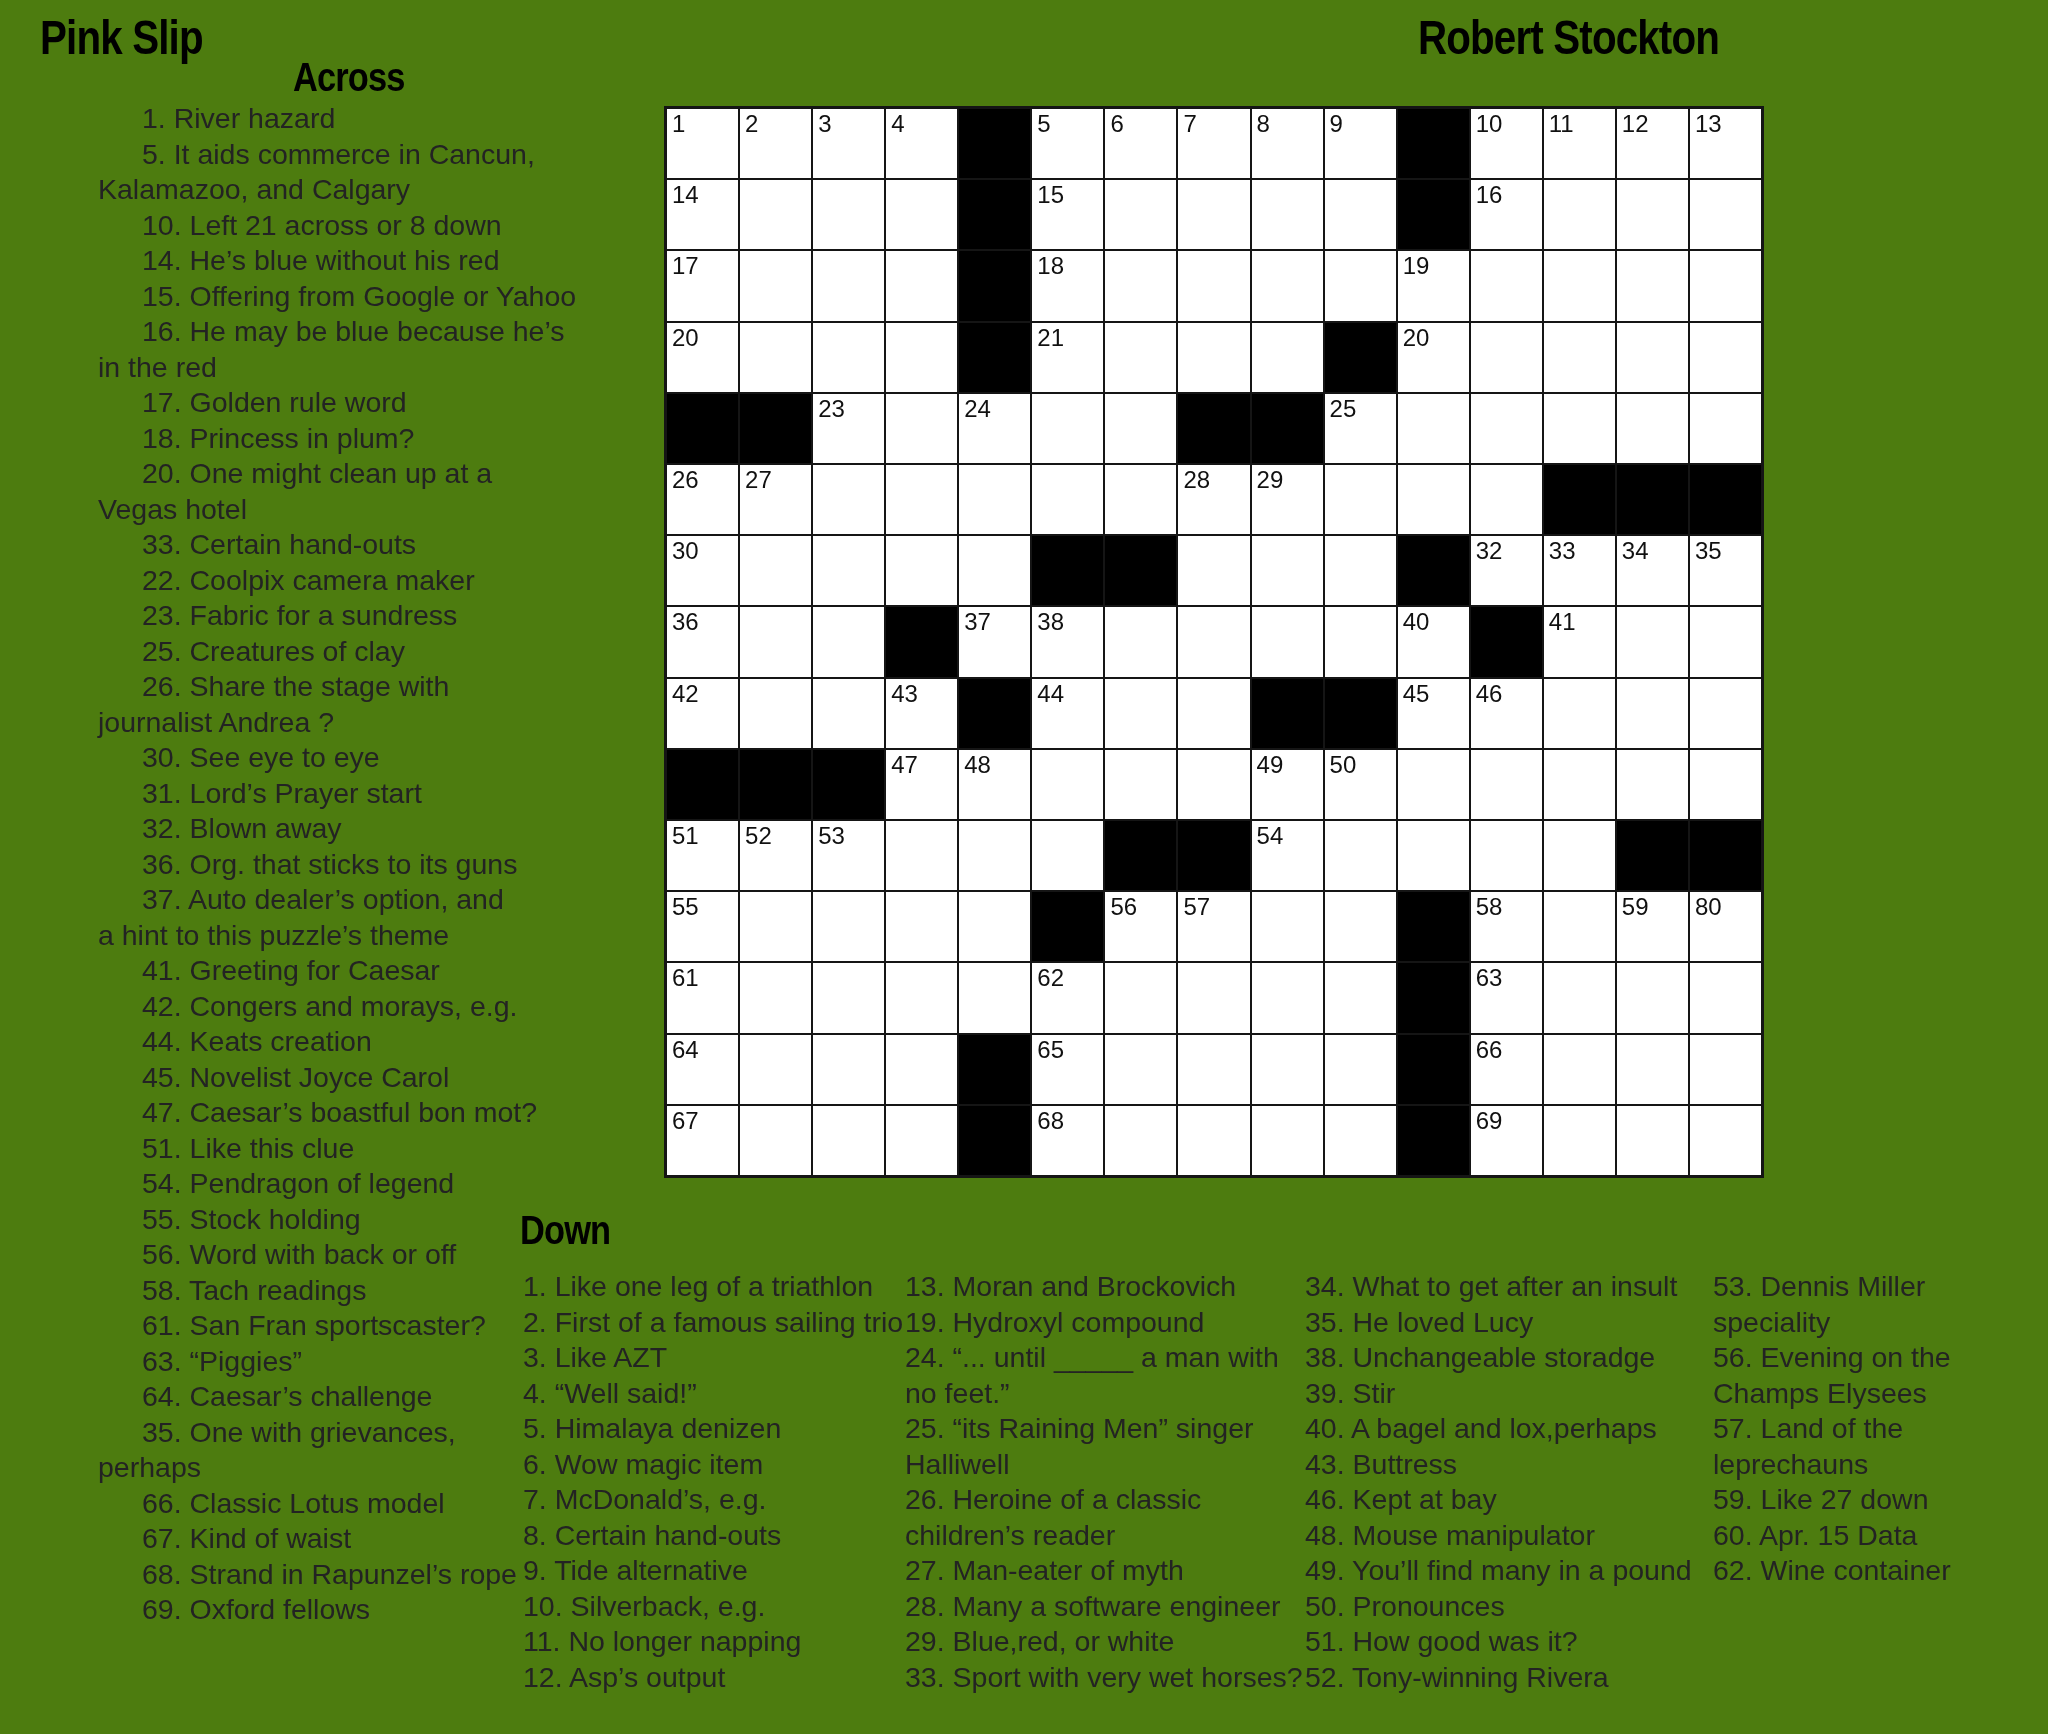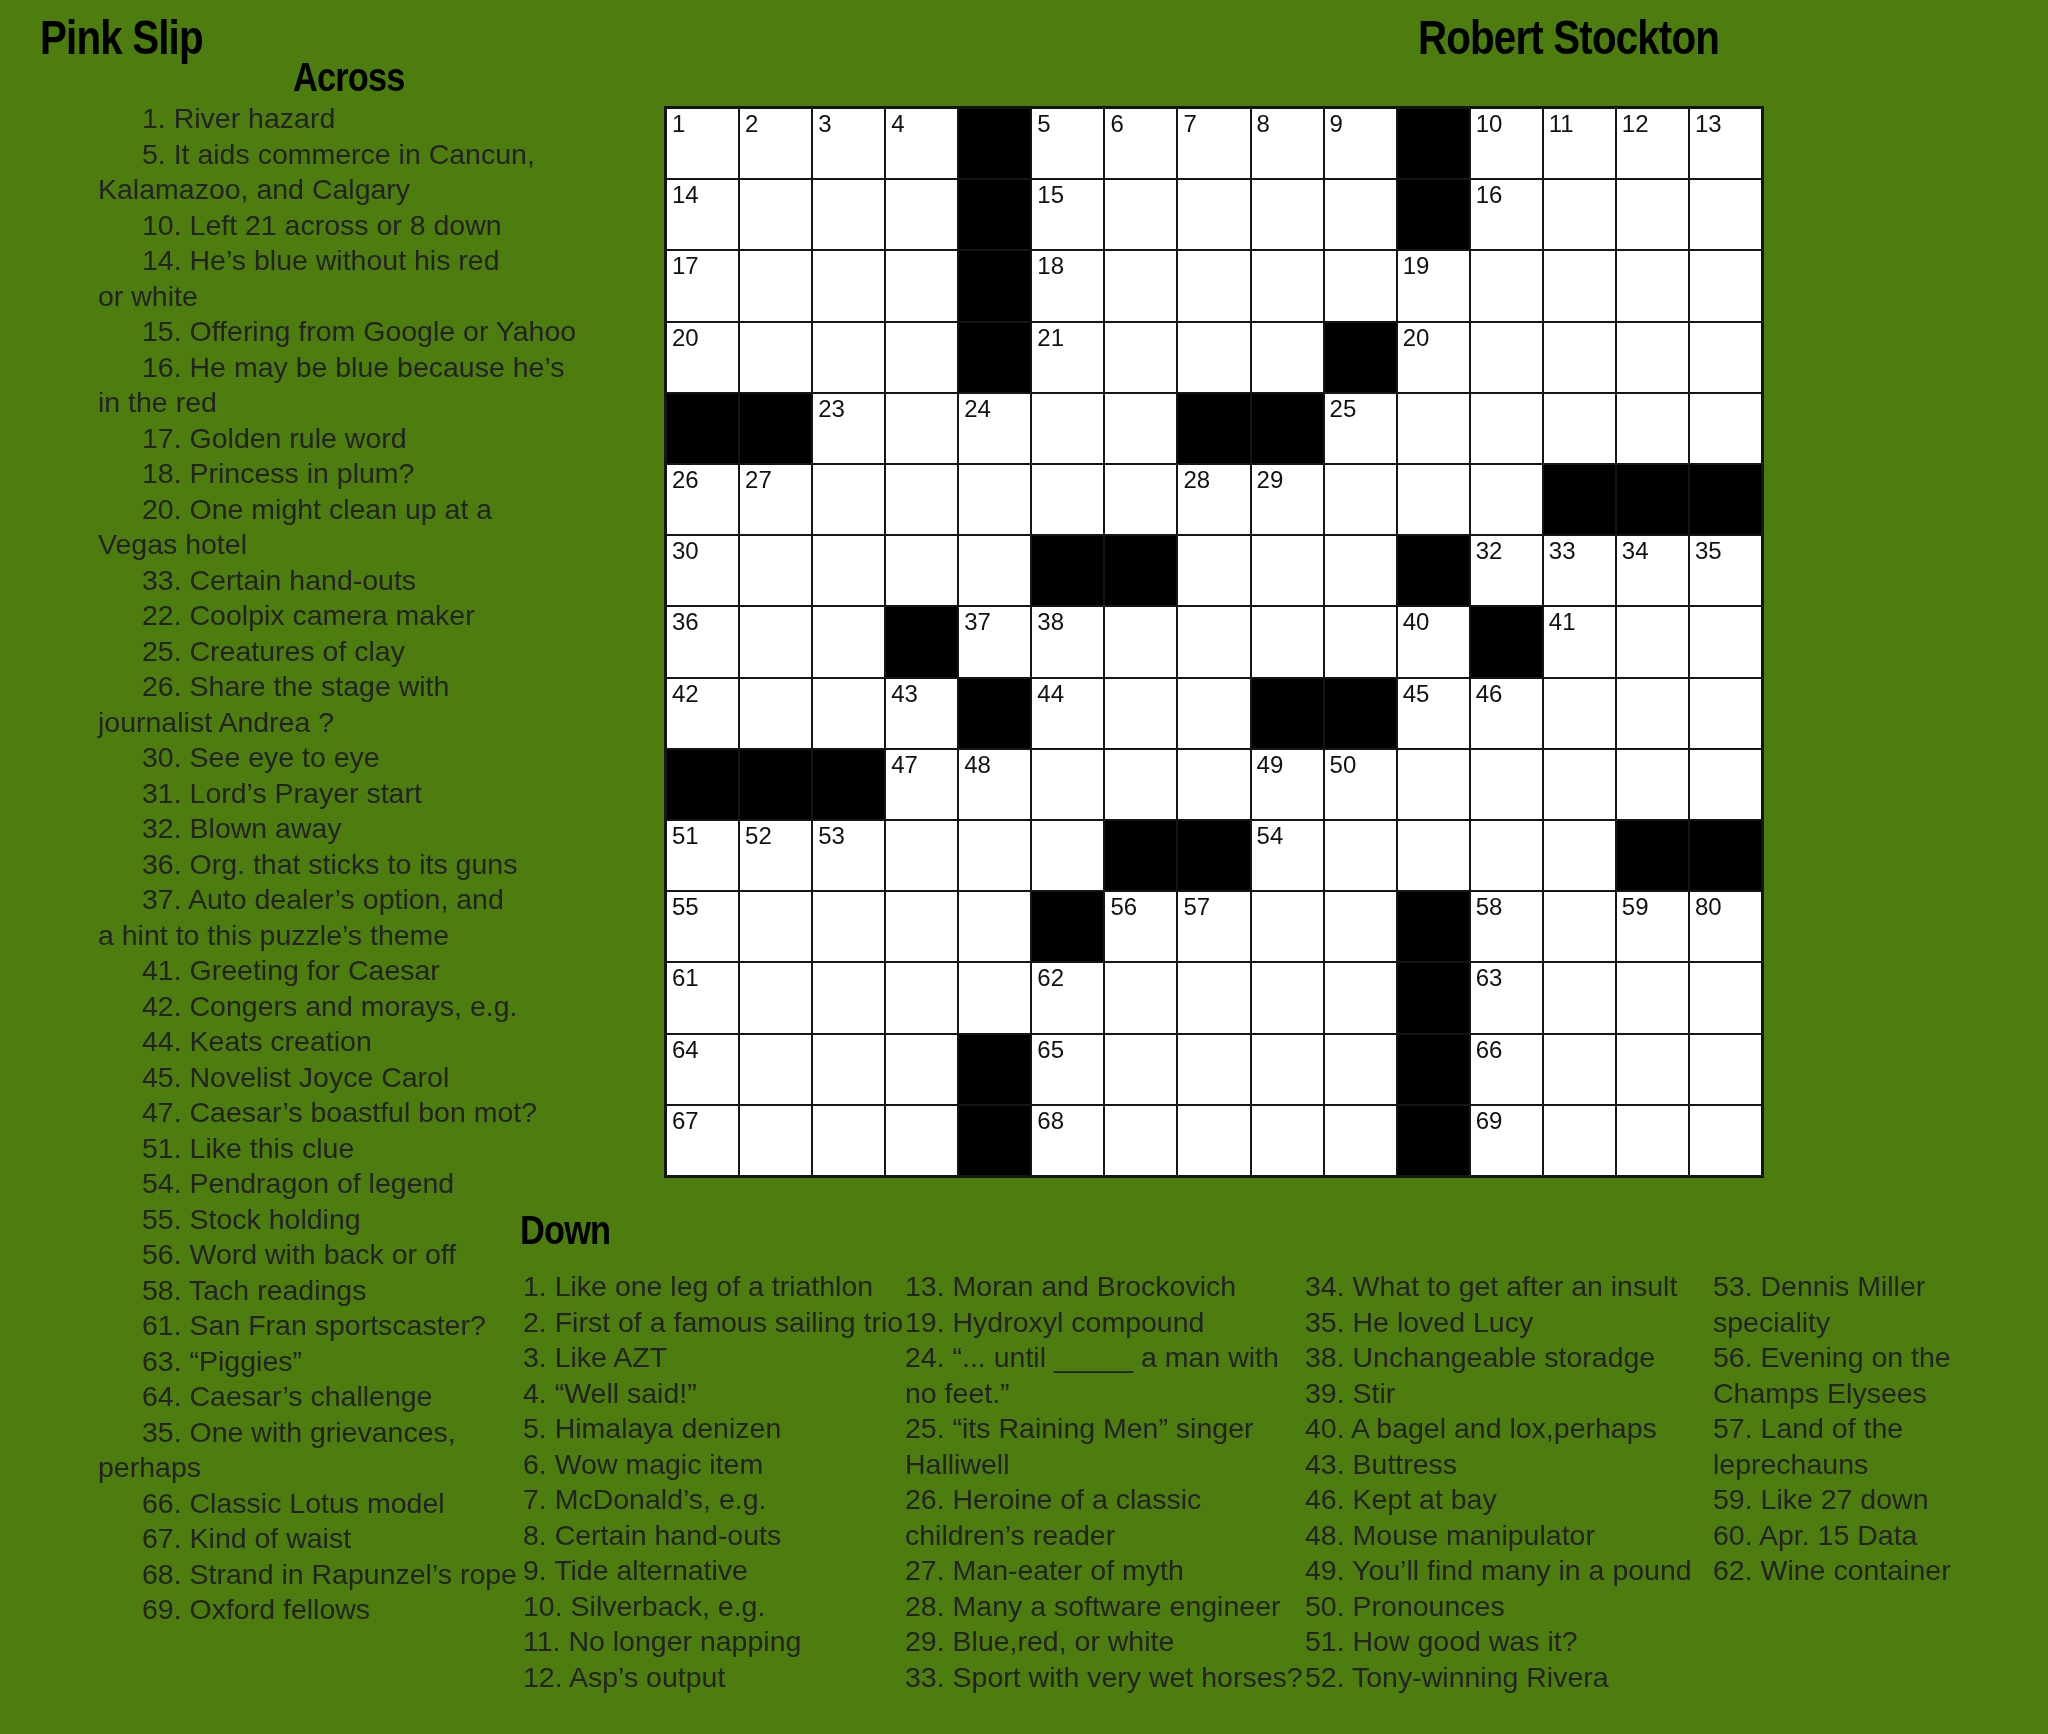--- a/index.html
+++ b/index.html
@@ -41,30 +41,30 @@
   <div class="big-title title">Pink Slip</div>
   <div class="big-title byline">Robert Stockton</div>
 
   <div class="sec-header across-header">Across</div>
   <div class="clue-col" id="across-col">
       <div class="clue-line indented">1. River hazard</div>
       <div class="clue-line indented">5. It aids commerce in Cancun,</div>
       <div class="clue-line">Kalamazoo, and Calgary</div>
       <div class="clue-line indented">10. Left 21 across or 8 down</div>
       <div class="clue-line indented">14. He’s blue without his red</div>
-      <div class="clue-line">or white</div>
       <div class="clue-line indented">15. Offering from Google or Yahoo</div>
       <div class="clue-line indented">16. He may be blue because he’s</div>
       <div class="clue-line">in the red</div>
       <div class="clue-line indented">17. Golden rule word</div>
       <div class="clue-line indented">18. Princess in plum?</div>
       <div class="clue-line indented">20. One might clean up at a</div>
       <div class="clue-line">Vegas hotel</div>
       <div class="clue-line indented">33. Certain hand-outs</div>
       <div class="clue-line indented">22. Coolpix camera maker</div>
+      <div class="clue-line indented">23. Fabric for a sundress</div>
       <div class="clue-line indented">25. Creatures of clay</div>
       <div class="clue-line indented">26. Share the stage with</div>
       <div class="clue-line">journalist Andrea ?</div>
       <div class="clue-line indented">30. See eye to eye</div>
       <div class="clue-line indented">31. Lord’s Prayer start</div>
       <div class="clue-line indented">32. Blown away</div>
       <div class="clue-line indented">36. Org. that sticks to its guns</div>
       <div class="clue-line indented">37. Auto dealer’s option, and</div>
       <div class="clue-line">a hint to this puzzle’s theme</div>
       <div class="clue-line indented">41. Greeting for Caesar</div>

